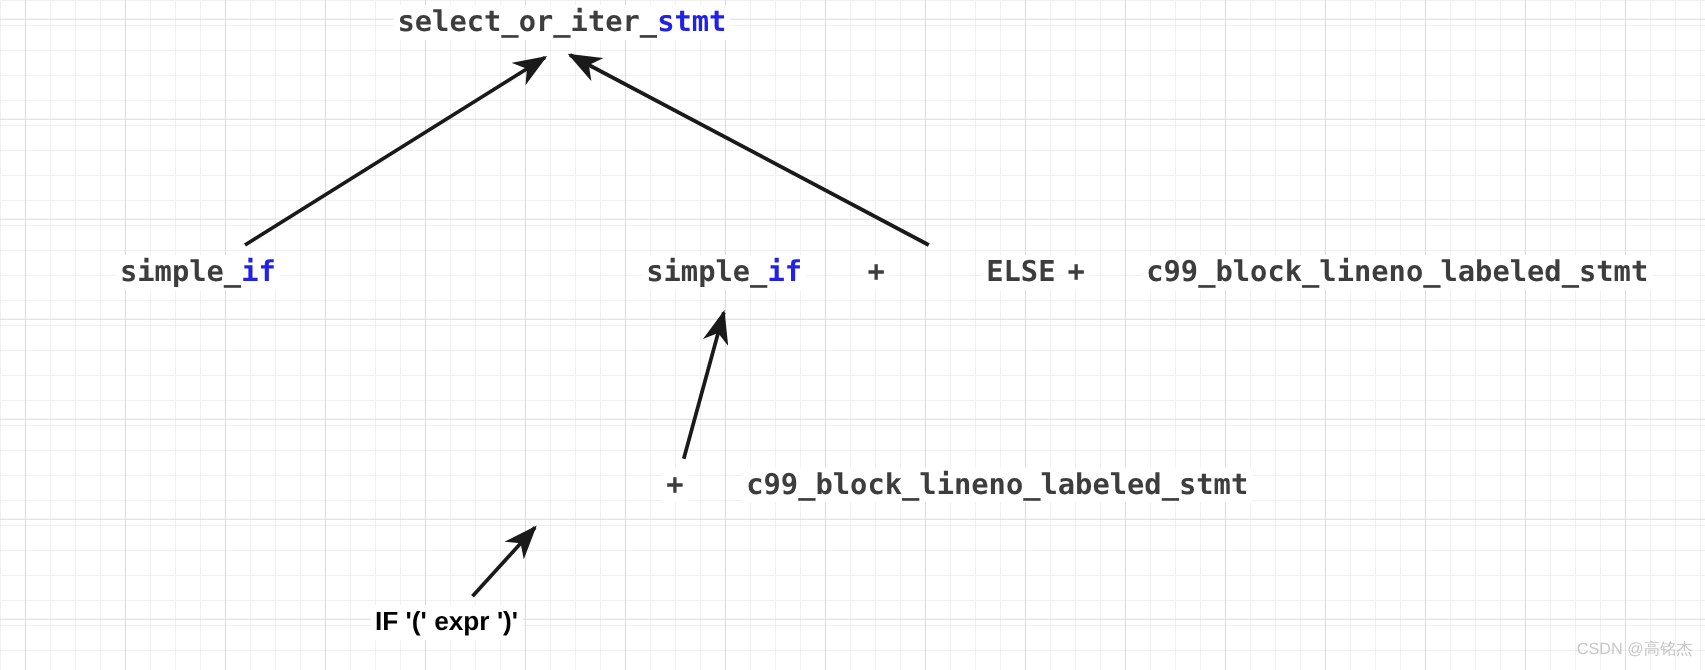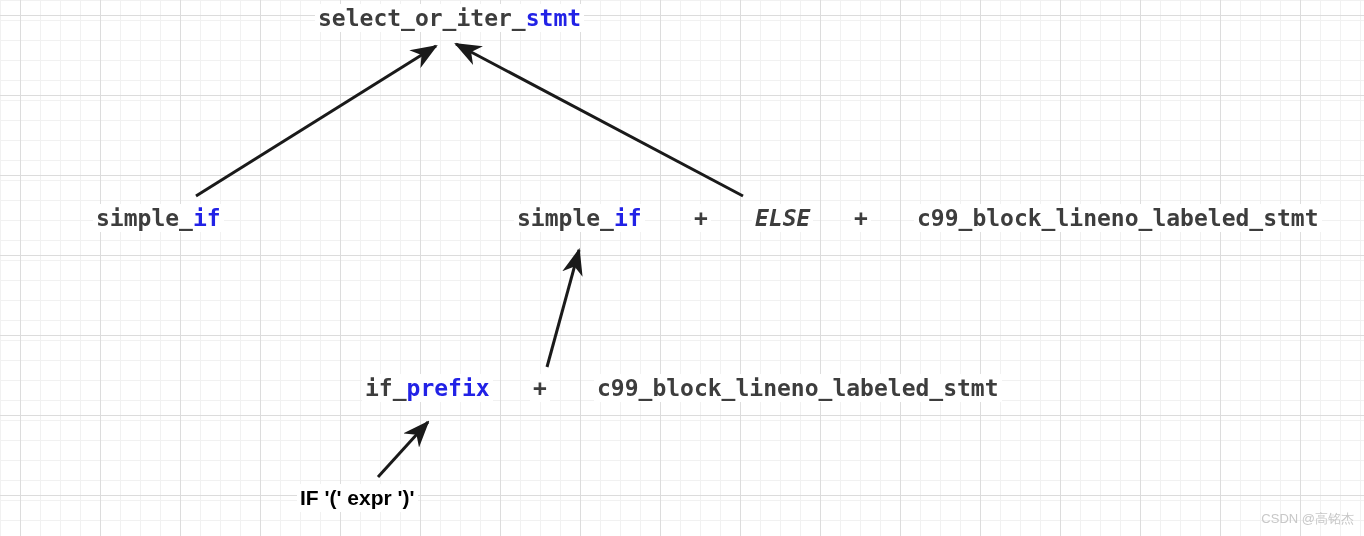--- a/index.html
+++ b/index.html
@@ -72,27 +72,26 @@
   </svg>
 
   <div class="label" style="left:315px; top:4px;"><span>select_or_iter_</span><span class="t-blue">stmt</span></div>
 
   <div class="label" style="left:93px; top:204px;"><span>simple_</span><span class="t-blue">if</span></div>
 
   <div class="label" style="left:514px; top:204px;"><span>simple_</span><span class="t-blue">if</span></div>
 
   <div class="label" style="left:691px; top:204px;">+</div>
 
-  <div class="label" style="left:752px; top:204px;font-style:italic;">ELSE</div>
+  <div class="label" style="left:786px; top:204px;">ELSE</div>
 
   <div class="label" style="left:851px; top:204px;">+</div>
 
   <div class="label" style="left:914px; top:204px;">c99_block_lineno_labeled_stmt</div>
 
-  <div class="label" style="left:362px; top:374px;"><span>if_</span><span class="t-blue">prefix</span></div>
 
   <div class="label" style="left:530px; top:374px;">+</div>
 
   <div class="label" style="left:594px; top:374px;">c99_block_lineno_labeled_stmt</div>
 
   <div class="label leaf" style="left:297px; top:484px;">IF '(' expr ')'</div>
 
   <div class="watermark">CSDN @高铭杰</div>
 
 </div>

